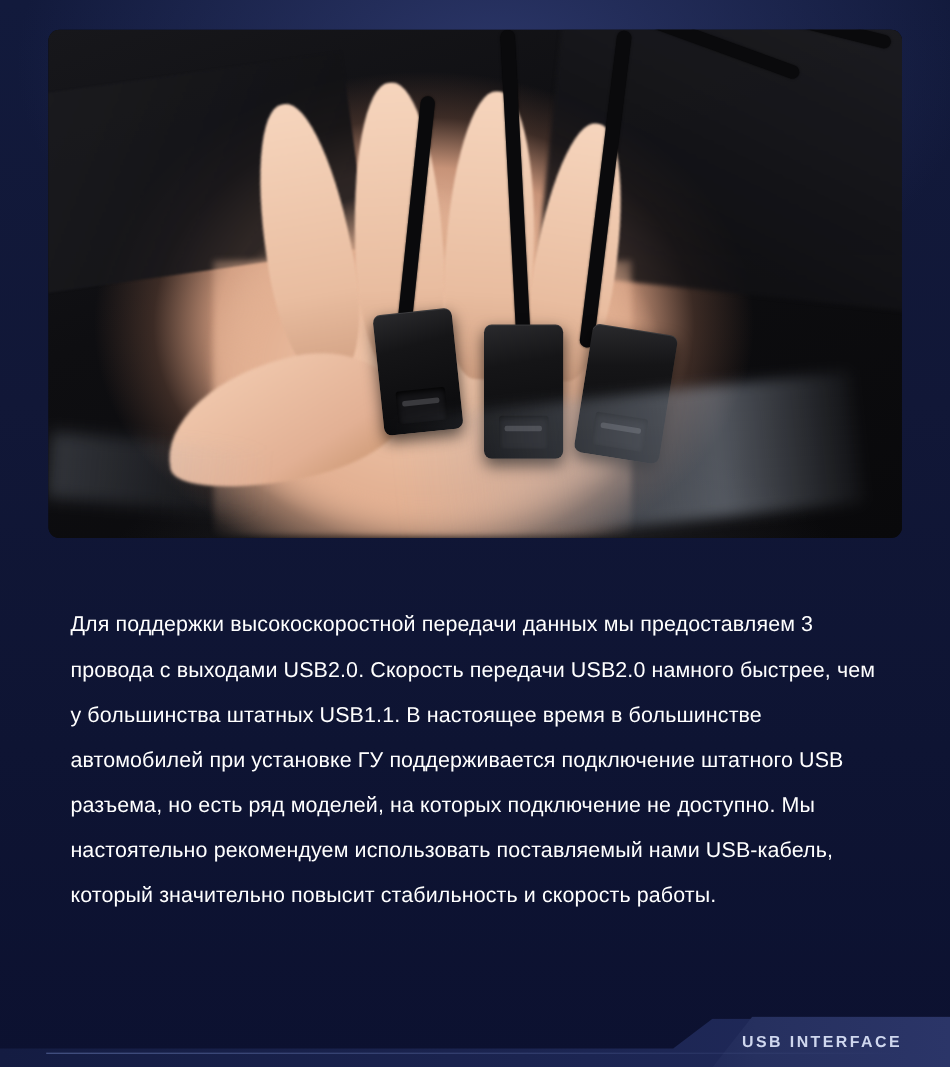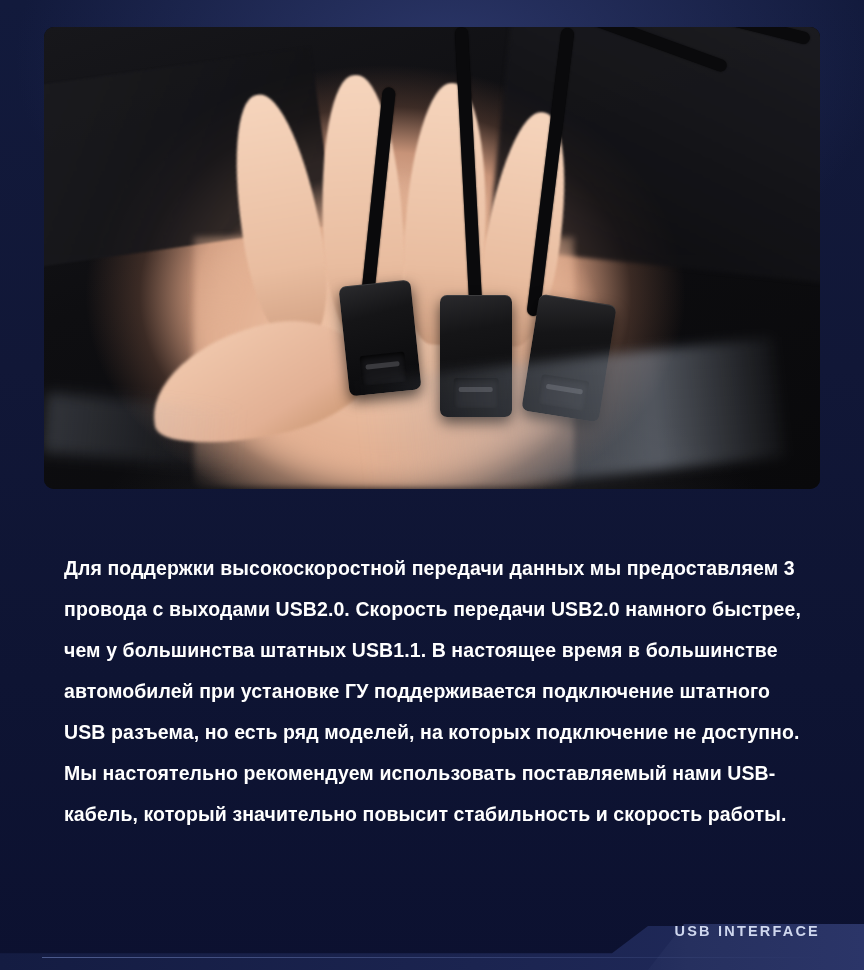--- a/index.html
+++ b/index.html
@@ -155,21 +155,21 @@
   
   .copy {
     position: absolute;
     left: 64px;
     top: 528px;
     width: 742px;
     font-size: 19.5px;
     line-height: 41px;
     color: #ffffff;
     letter-spacing: .1px;
-    font-weight: 700;
+    font-weight: 400;
   }
 
   
   .footer {
     position: absolute;
     left: 0;
     bottom: 0;
     width: 864px;
     height: 60px;
   }
@@ -195,21 +195,21 @@
     right: 0;
     bottom: 0;
     width: 252px;
     height: 46px;
     background: linear-gradient(90deg, rgba(36,48,104,.0) 0%, #26305f 30%, #2b3568 100%);
     clip-path: polygon(36px 100%, 72px 0, 252px 0, 252px 100%);
   }
   .footer-text {
     position: absolute;
     right: 44px;
-    bottom: 31px;
+    bottom: 14px;
     font-size: 14.5px;
     letter-spacing: 2.2px;
     color: #cfd7ee;
     font-weight: 700;
   }
 </style>
 </head>
 <body>
 
 <div class="page">

